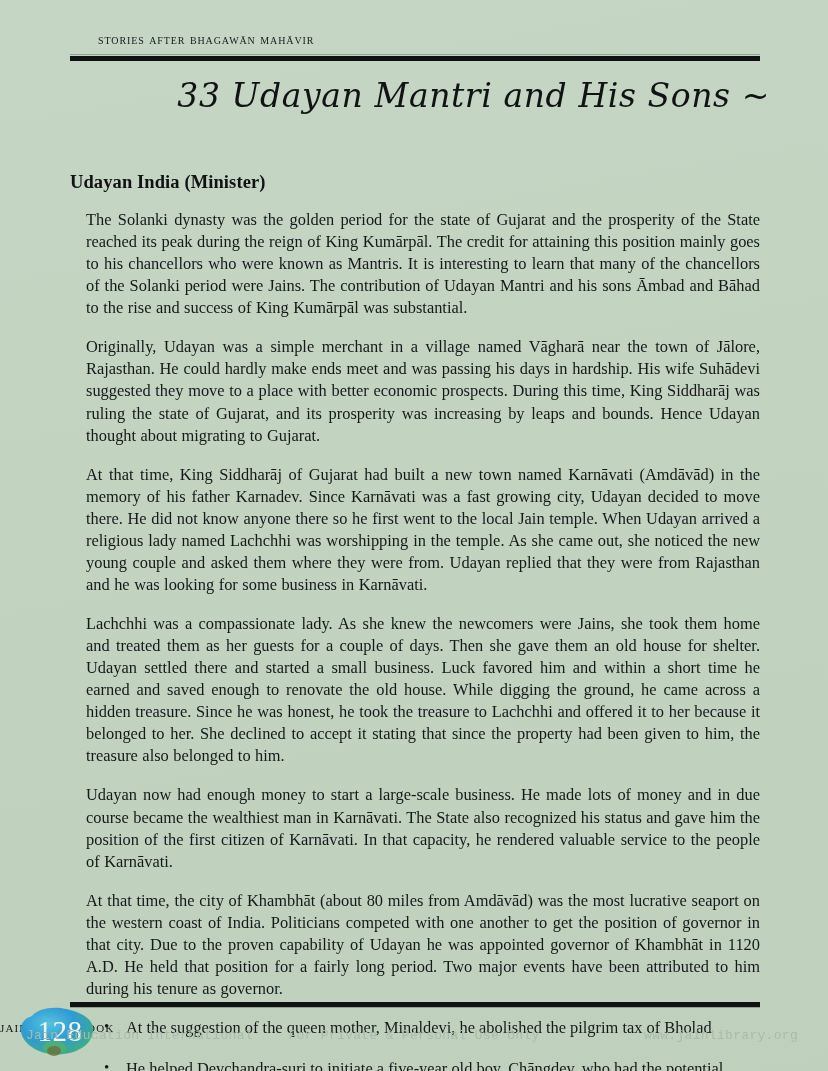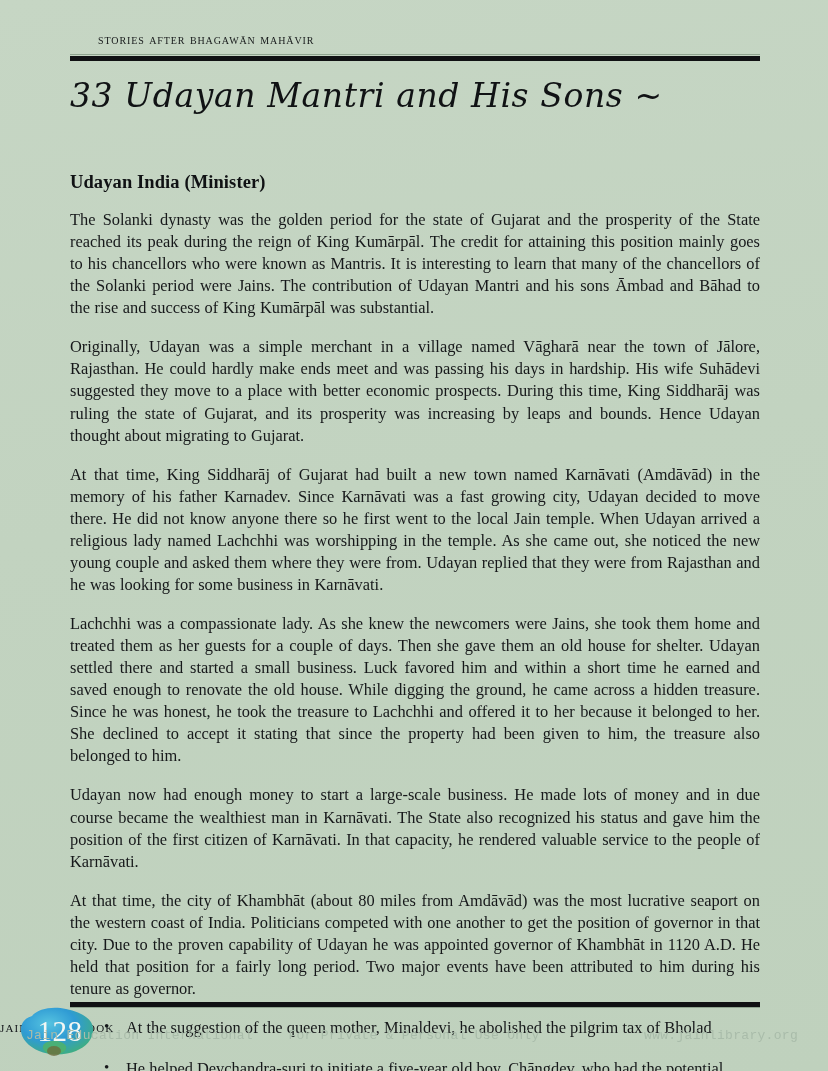--- a/index.html
+++ b/index.html
@@ -46,24 +46,24 @@
     background: #8fa48f;
   }
   .rule-thick {
     height: 5px;
     background: #101113;
     margin-top: 1px;
   }
   
   .title-block {
     position: absolute;
-    left: 70px;
+    left: 80px;
     top: 74px;
     width: 690px;
-    text-align: left;
+    text-align: right;
   }
   .title-line {
     font-family: "DejaVu Serif", "Liberation Serif", serif;
     font-style: italic;
     font-size: 33px;
     line-height: 1.33;
     letter-spacing: 0.6px;
     color: #101214;
     white-space: nowrap;
   }
@@ -75,21 +75,21 @@
     width: 690px;
   }
   h2.section-head {
     margin: 0 0 16px 0;
     font-size: 18.5px;
     font-weight: 700;
     letter-spacing: 0.1px;
     color: #101214;
   }
   p.para {
-    margin: 0 0 17px 0;
+    margin: 0 0 17px 16px;
     font-size: 16.4px;
     line-height: 1.345;
     text-align: justify;
     text-justify: inter-word;
     color: #16181a;
     word-spacing: 0.4px;
   }
   p.para:last-child { margin-bottom: 0; }
   ul.bullets {
     list-style: none;

